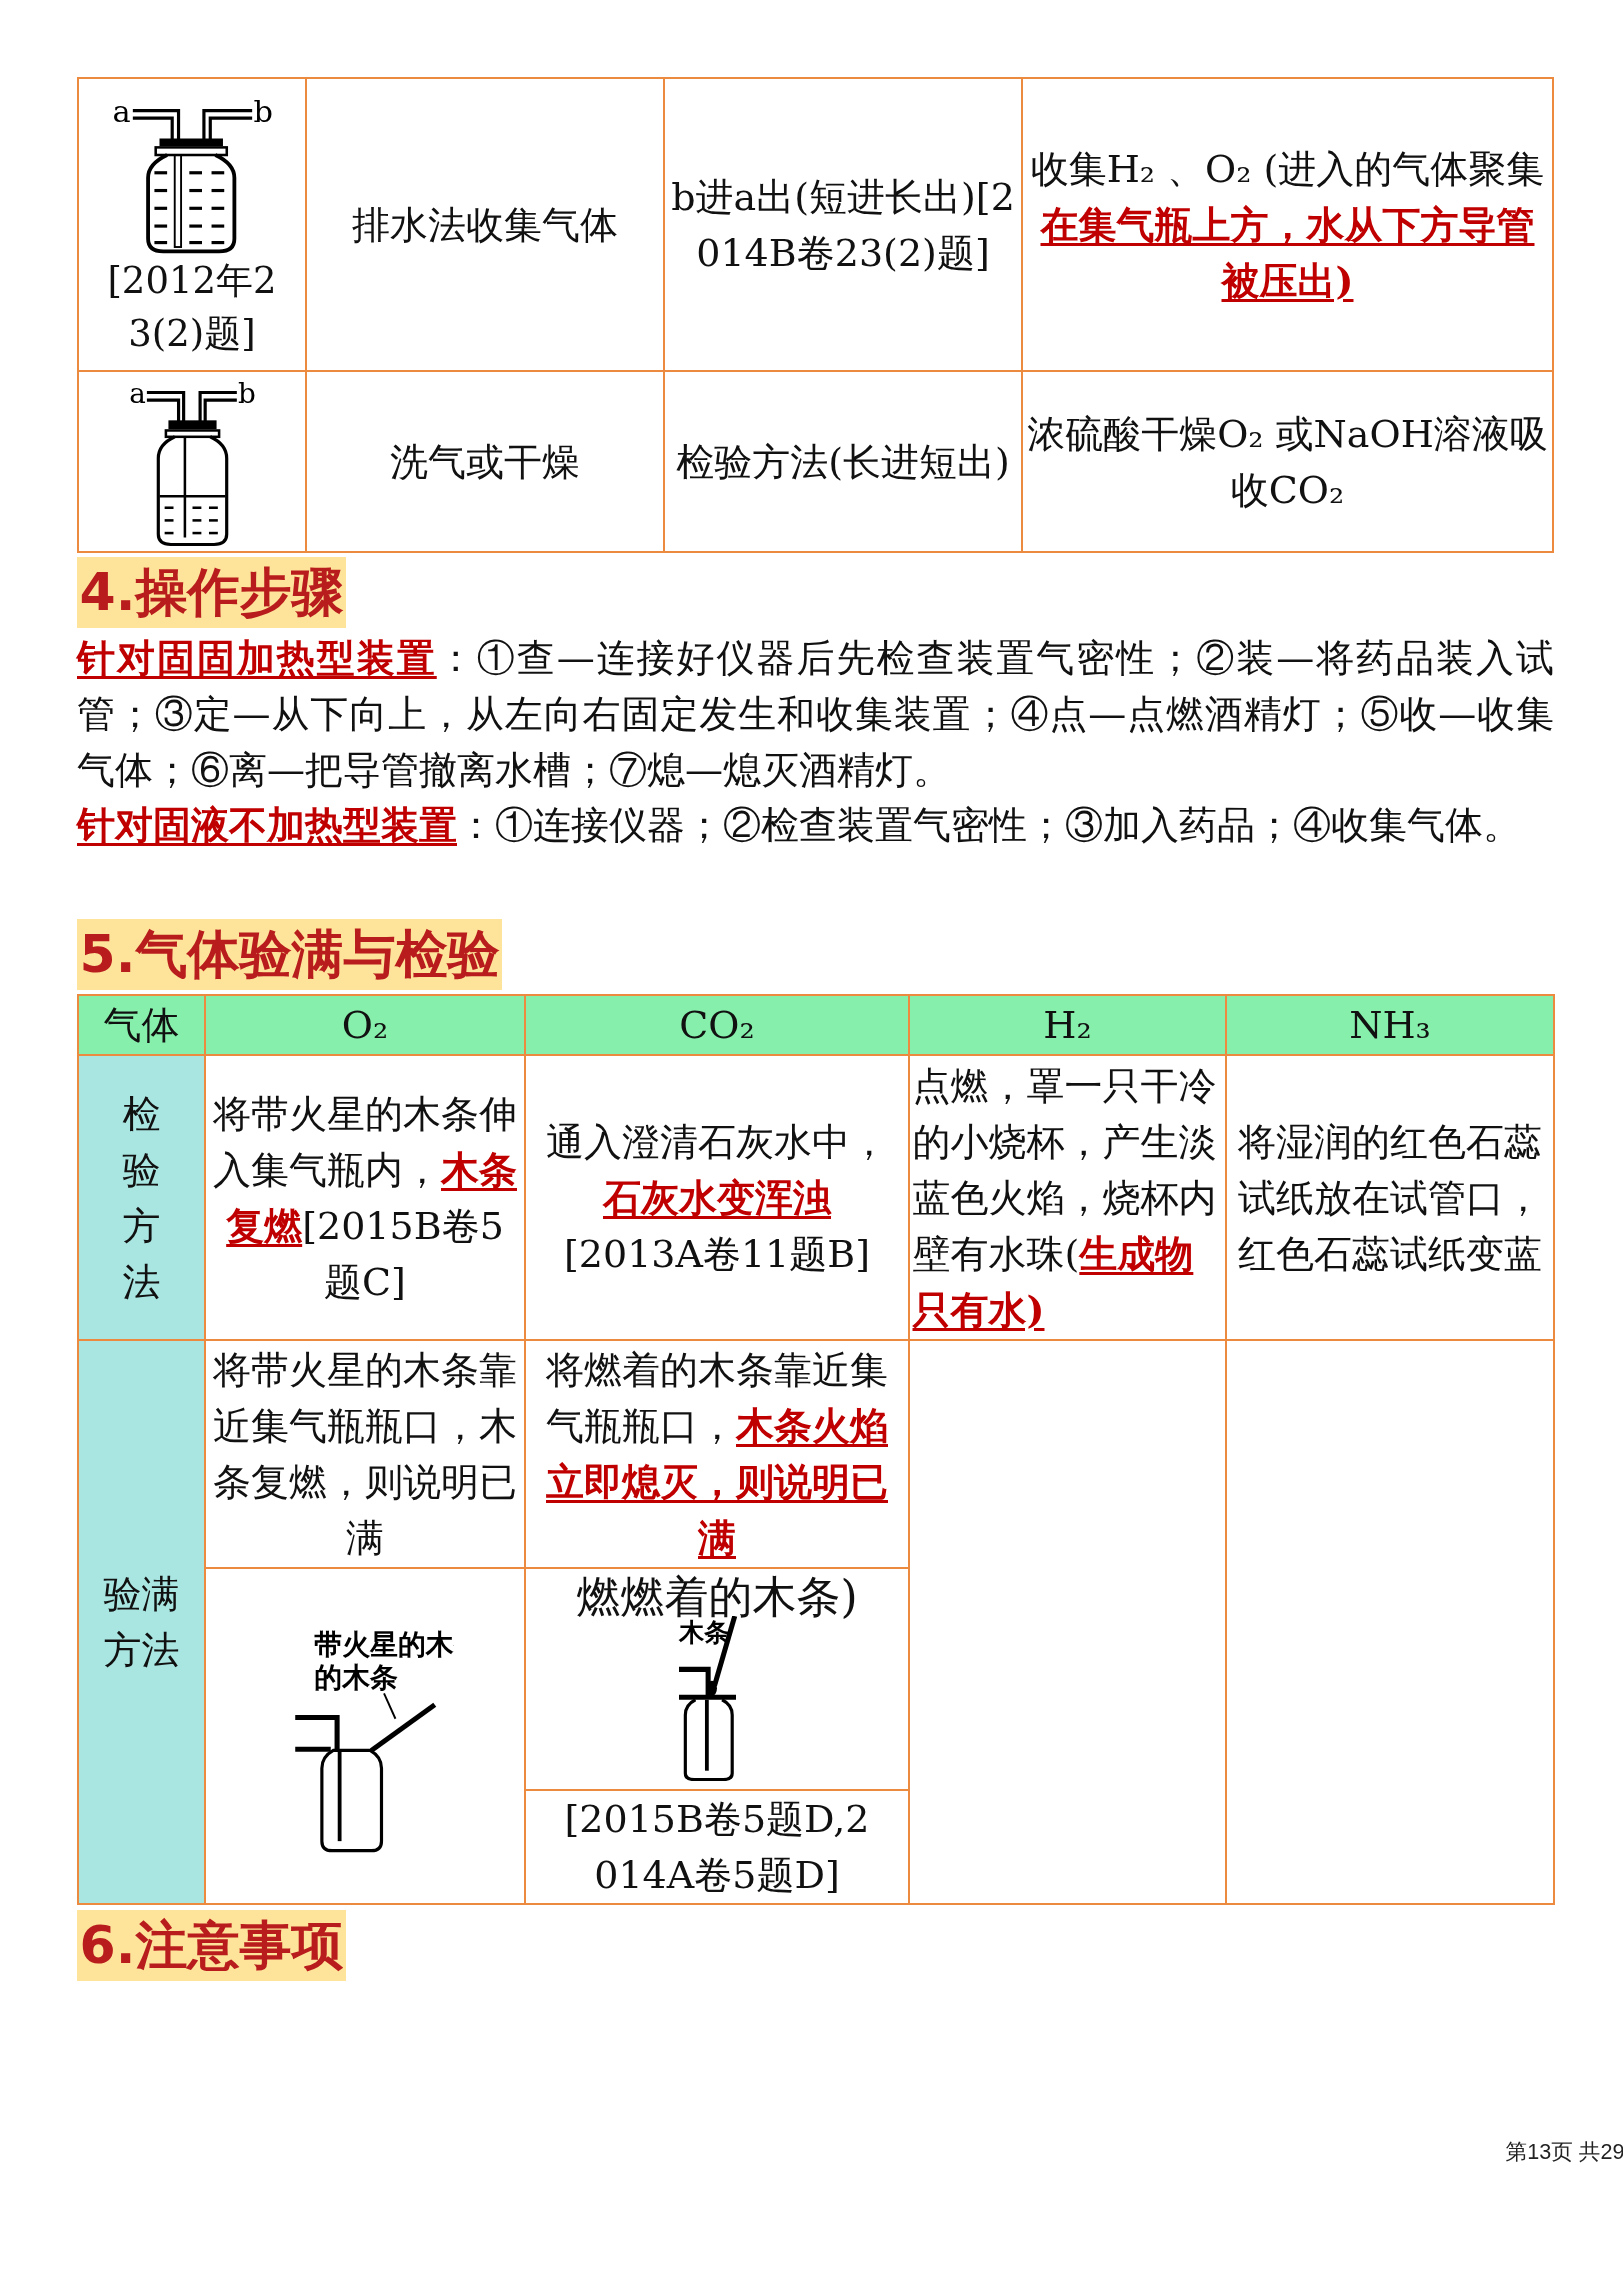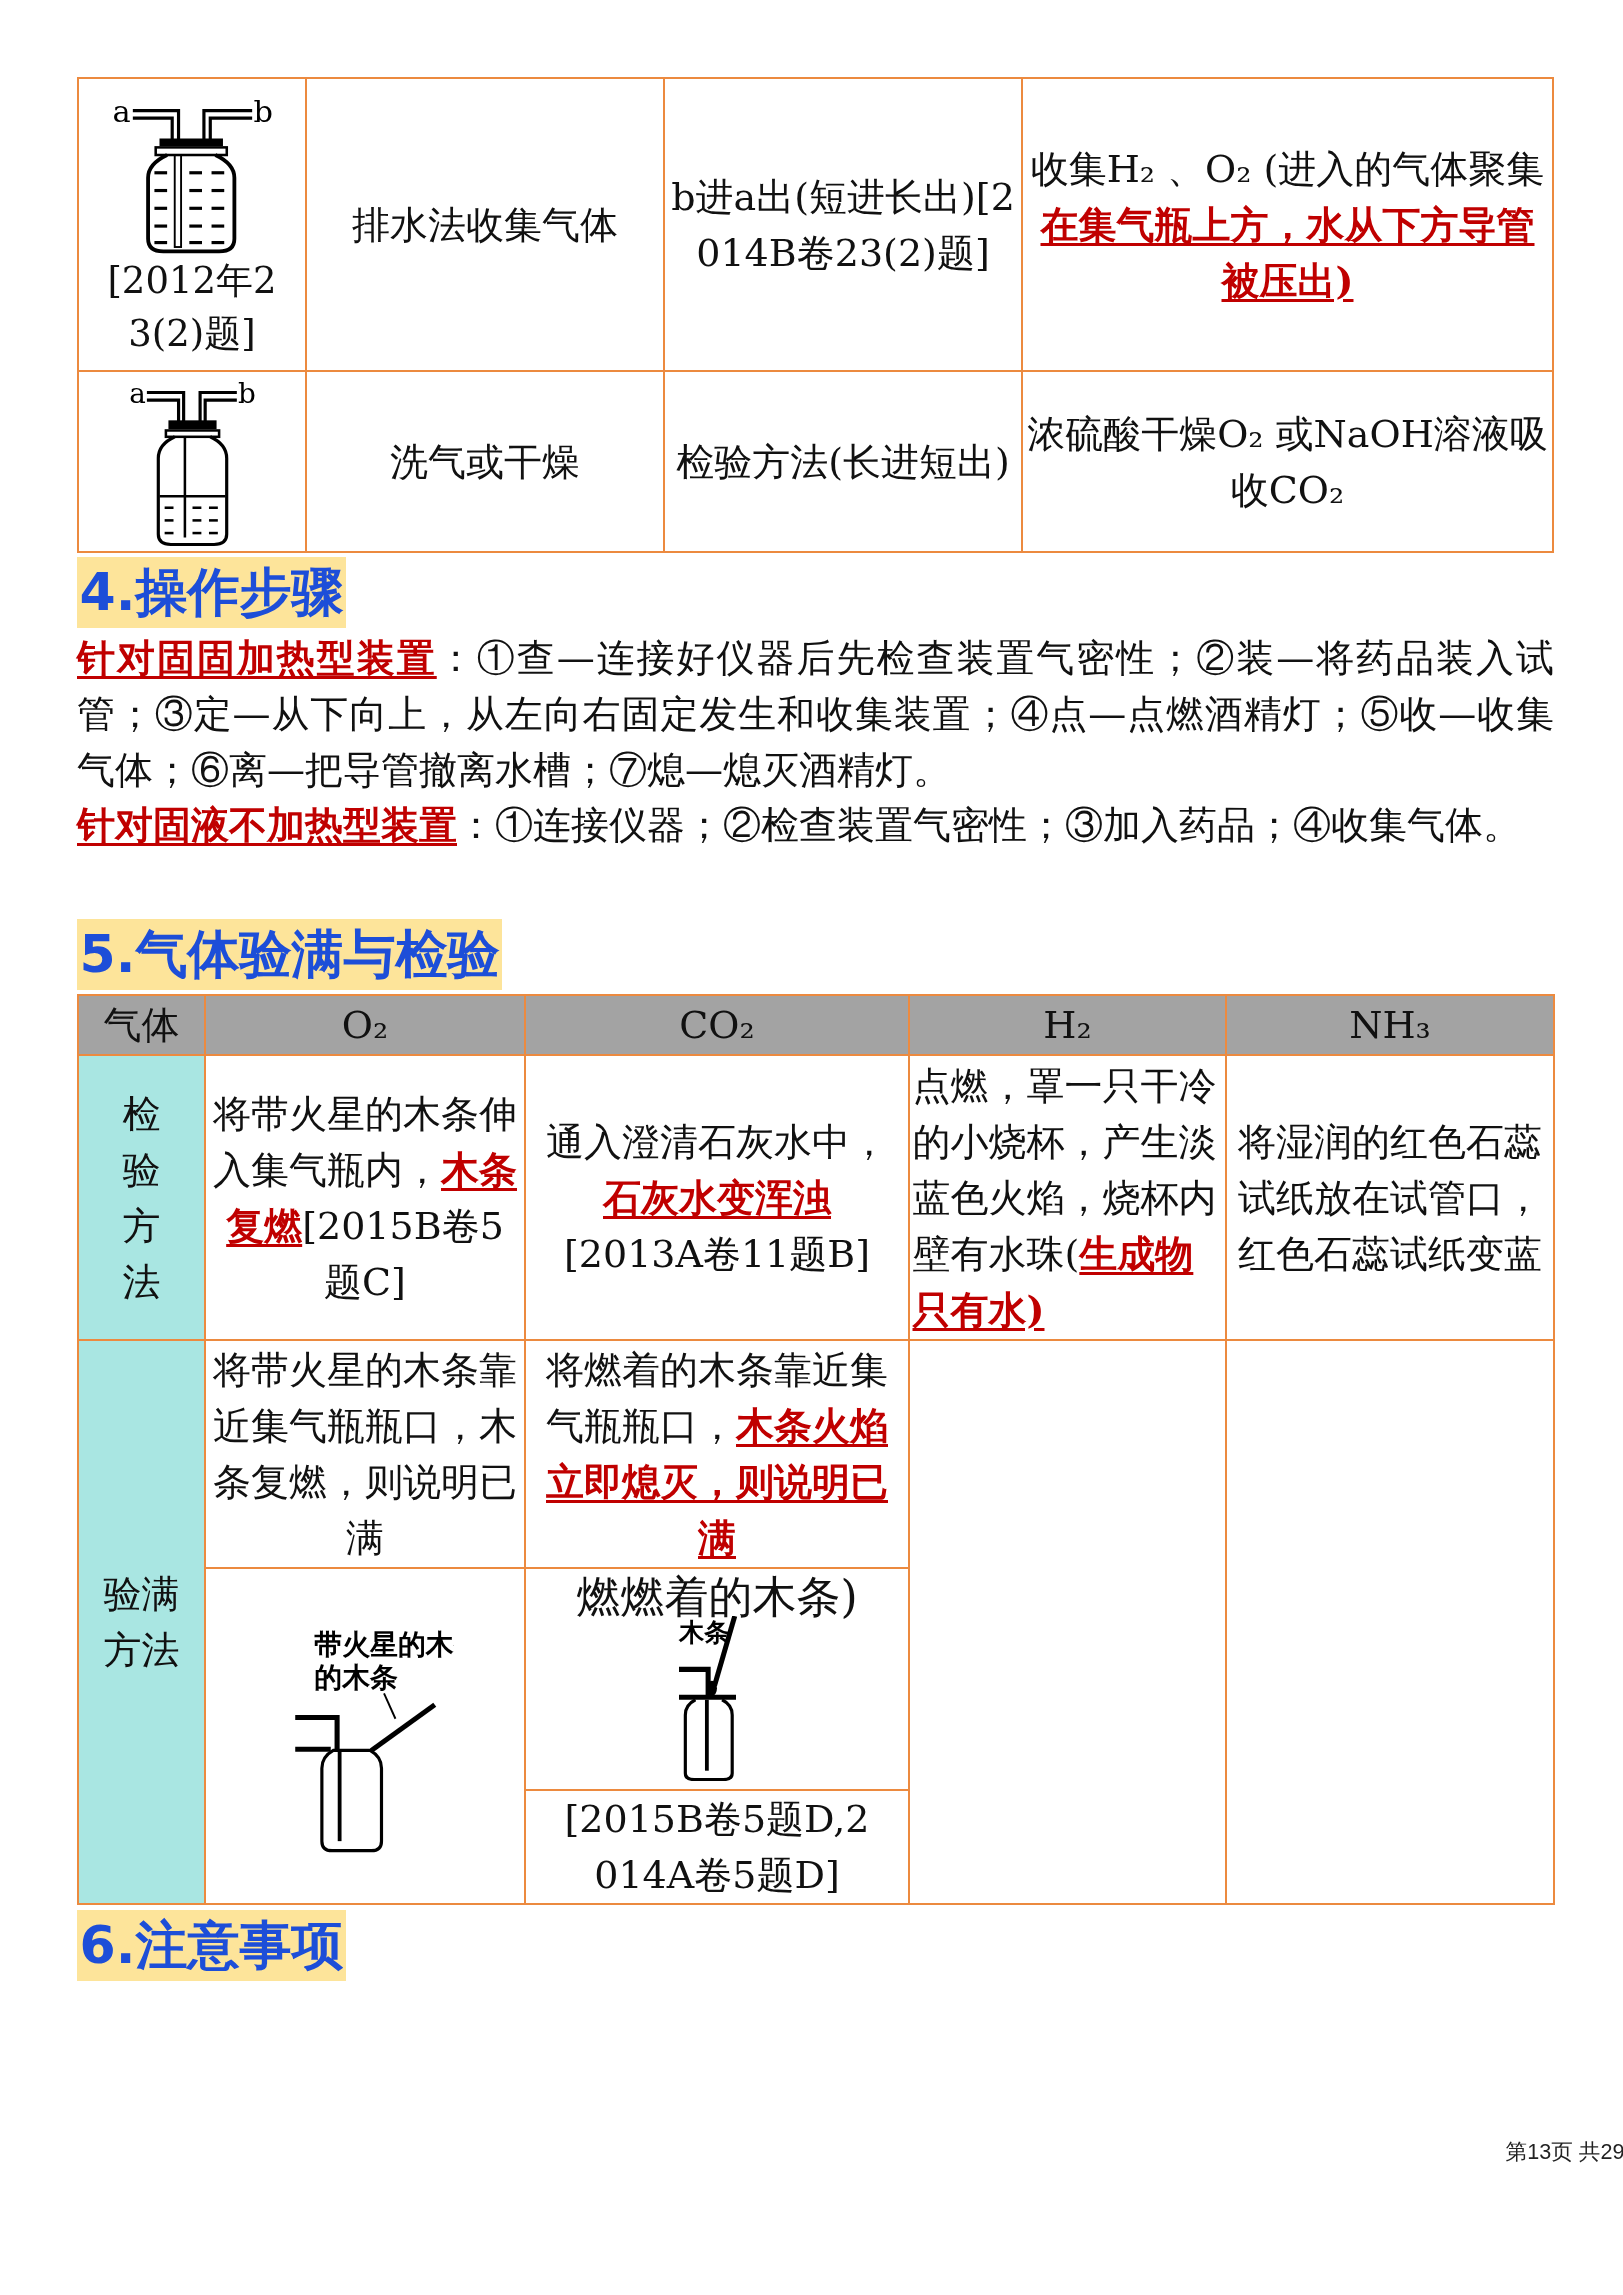--- a/index.html
+++ b/index.html
@@ -13,31 +13,31 @@
   }
   table.grid td {
     border: 2.5px solid #ec8a3f;
     text-align: center; vertical-align: middle;
     font-size: 38px; line-height: 56px; padding: 0 2.5px;
     word-break: break-all;
   }
   .red-u { color: #c00000; font-weight: bold; text-decoration: underline; text-decoration-thickness: 2.5px; text-underline-offset: 5px; }
   .heading {
     position: absolute; left: 77px;
-    background: #fde49a; color: #1d4ed8;
+    background: #fde49a; color: #b91c1c;
     font-family: "DejaVu Sans", "Liberation Sans", sans-serif;
     font-weight: bold; font-size: 52px; line-height: 71px;
     padding: 0 2.5px;
   }
   .para {
     position: absolute; left: 77px; width: 1477px;
     font-size: 38px; line-height: 56px; text-align: justify;
   }
   .para .red-u { font-family: "DejaVu Sans", "Liberation Sans", sans-serif; margin-top: 13px; }
-  .hdr td { background: #a3a3a3; }
+  .hdr td { background: #86efac; }
   .side { background: #a9e6e2; }
   .footer {
     position: absolute; left: 0; width: 1623px; top: 2137px;
     text-align: right; font-family: "Liberation Sans", sans-serif; font-size: 21.6px; color: #222; padding-left: 23px;
   }
   svg { display: block; margin: 0 auto; }
 </style>
 </head>
 <body>
 

